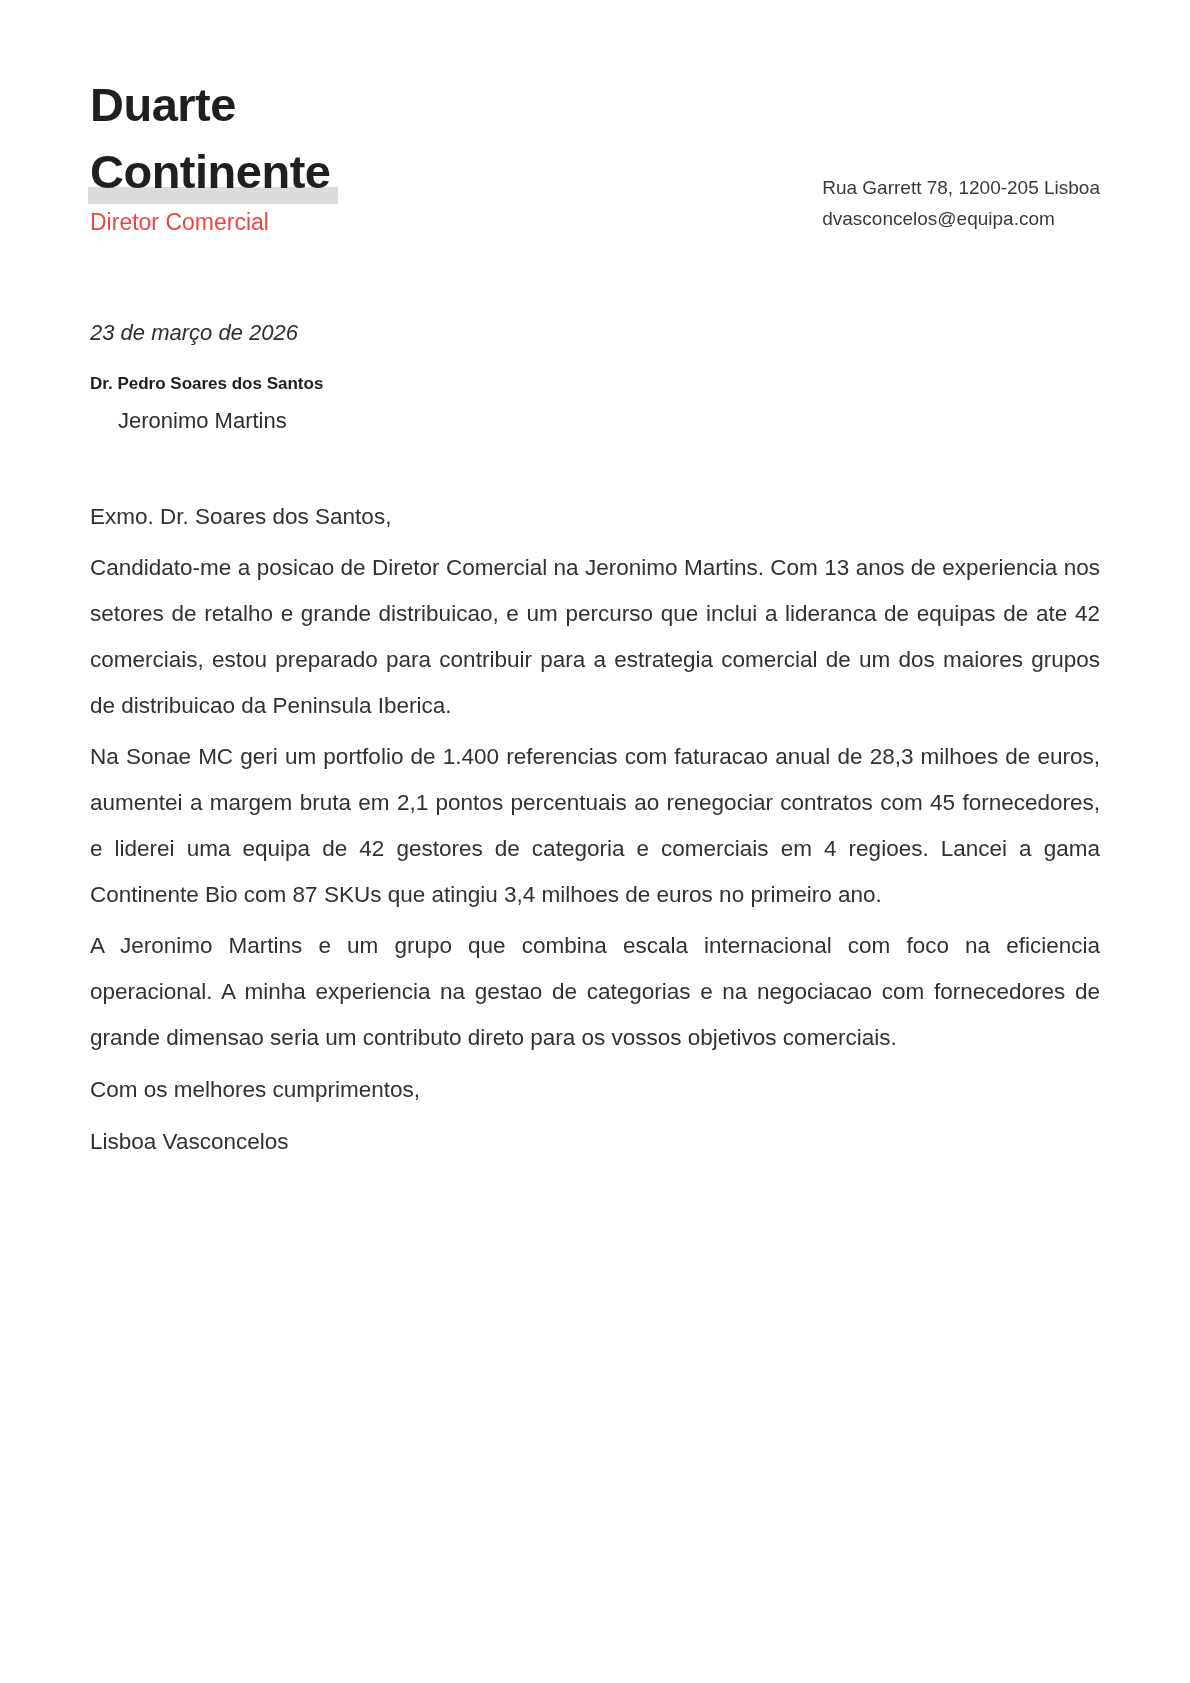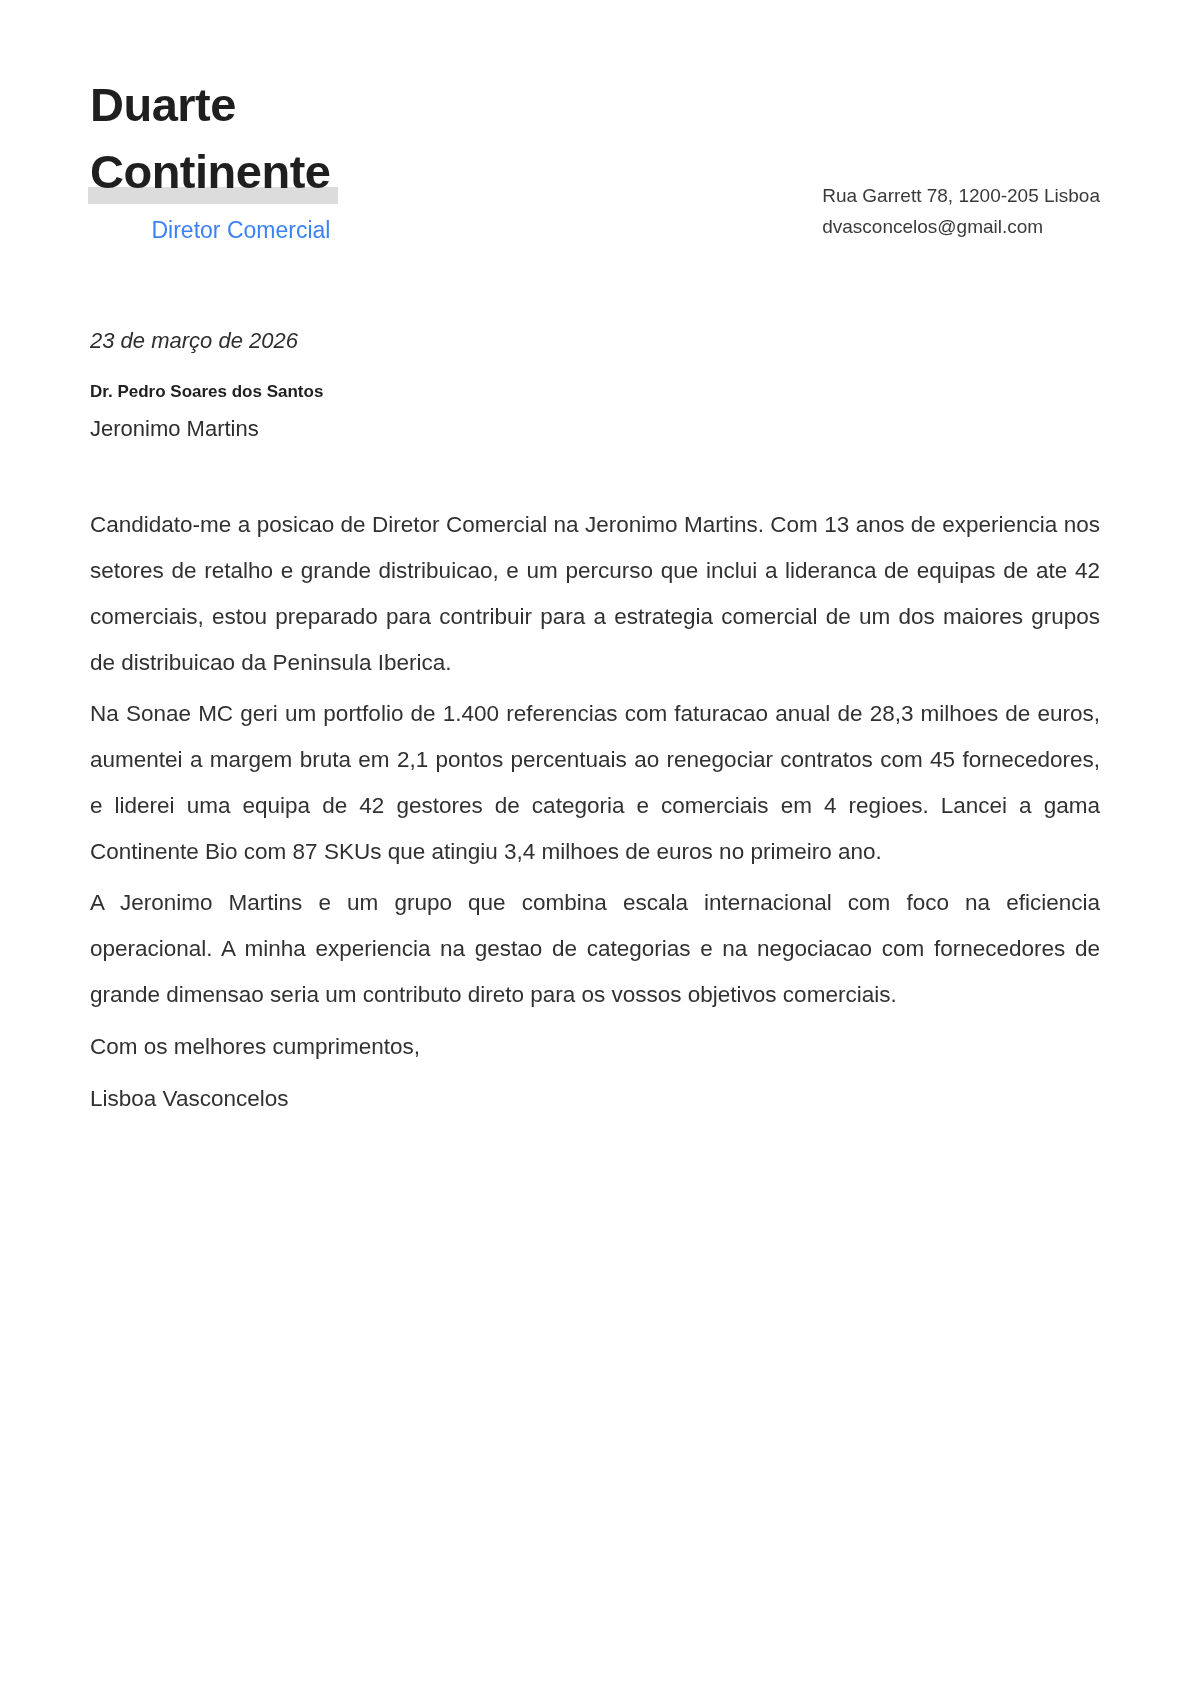--- a/index.html
+++ b/index.html
@@ -41,24 +41,23 @@
     content: "";
     position: absolute;
     left: -2px;
     right: -8px;
     bottom: 1px;
     height: 17px;
     background: #dcdcdc;
     z-index: -1;
   }
   .job-title {
-    margin-top: 12px;
+    margin-top: 4px;
     font-size: 23px;
-    color: #3b82f6;
-    text-align: right;
+    color: #ef4444;
   }
   .contact {
     font-size: 19px;
     line-height: 31px;
     color: #3a3a3a;
     padding-bottom: 2px;
   }
 
   
   .date {
@@ -72,20 +71,21 @@
   }
   .recipient-name {
     font-size: 17px;
     font-weight: 700;
     color: #1f1f1f;
   }
   .recipient-company {
     margin-top: 14px;
     font-size: 22px;
     color: #2e2e2e;
+    margin-left: 28px;
   }
 
   
   .letter-body {
     margin-top: 60px;
     font-size: 22.5px;
     line-height: 46px;
     color: #313131;
   }
   .letter-body .salutation { margin: 0 0 5px 0; }
@@ -102,32 +102,33 @@
 <div class="page">
   <div class="content">
 
     <div class="header">
       <div class="header-left">
         <h1 class="name"><span class="first">Duarte</span><br><span class="last">Continente</span></h1>
         <div class="job-title">Diretor Comercial</div>
       </div>
       <div class="contact">
         <div>Rua Garrett 78, 1200-205 Lisboa</div>
-        <div>dvasconcelos@gmail.com</div>
+        <div>dvasconcelos@equipa.com</div>
       </div>
     </div>
 
     <div class="date">23 de março de 2026</div>
 
     <div class="recipient">
       <div class="recipient-name">Dr. Pedro Soares dos Santos</div>
       <div class="recipient-company">Jeronimo Martins</div>
     </div>
 
     <div class="letter-body">
+      <p class="salutation">Exmo. Dr. Soares dos Santos,</p>
       <p class="para">Candidato-me a posicao de Diretor Comercial na Jeronimo Martins. Com 13 anos de experiencia nos setores de retalho e grande distribuicao, e um percurso que inclui a lideranca de equipas de ate 42 comerciais, estou preparado para contribuir para a estrategia comercial de um dos maiores grupos de distribuicao da Peninsula Iberica.</p>
       <p class="para">Na Sonae MC geri um portfolio de 1.400 referencias com faturacao anual de 28,3 milhoes de euros, aumentei a margem bruta em 2,1 pontos percentuais ao renegociar contratos com 45 fornecedores, e liderei uma equipa de 42 gestores de categoria e comerciais em 4 regioes. Lancei a gama Continente Bio com 87 SKUs que atingiu 3,4 milhoes de euros no primeiro ano.</p>
       <p class="para">A Jeronimo Martins e um grupo que combina escala internacional com foco na eficiencia operacional. A minha experiencia na gestao de categorias e na negociacao com fornecedores de grande dimensao seria um contributo direto para os vossos objetivos comerciais.</p>
       <p class="closing">Com os melhores cumprimentos,</p>
       <p class="signature">Lisboa Vasconcelos</p>
     </div>
 
   </div>
 </div>
 

